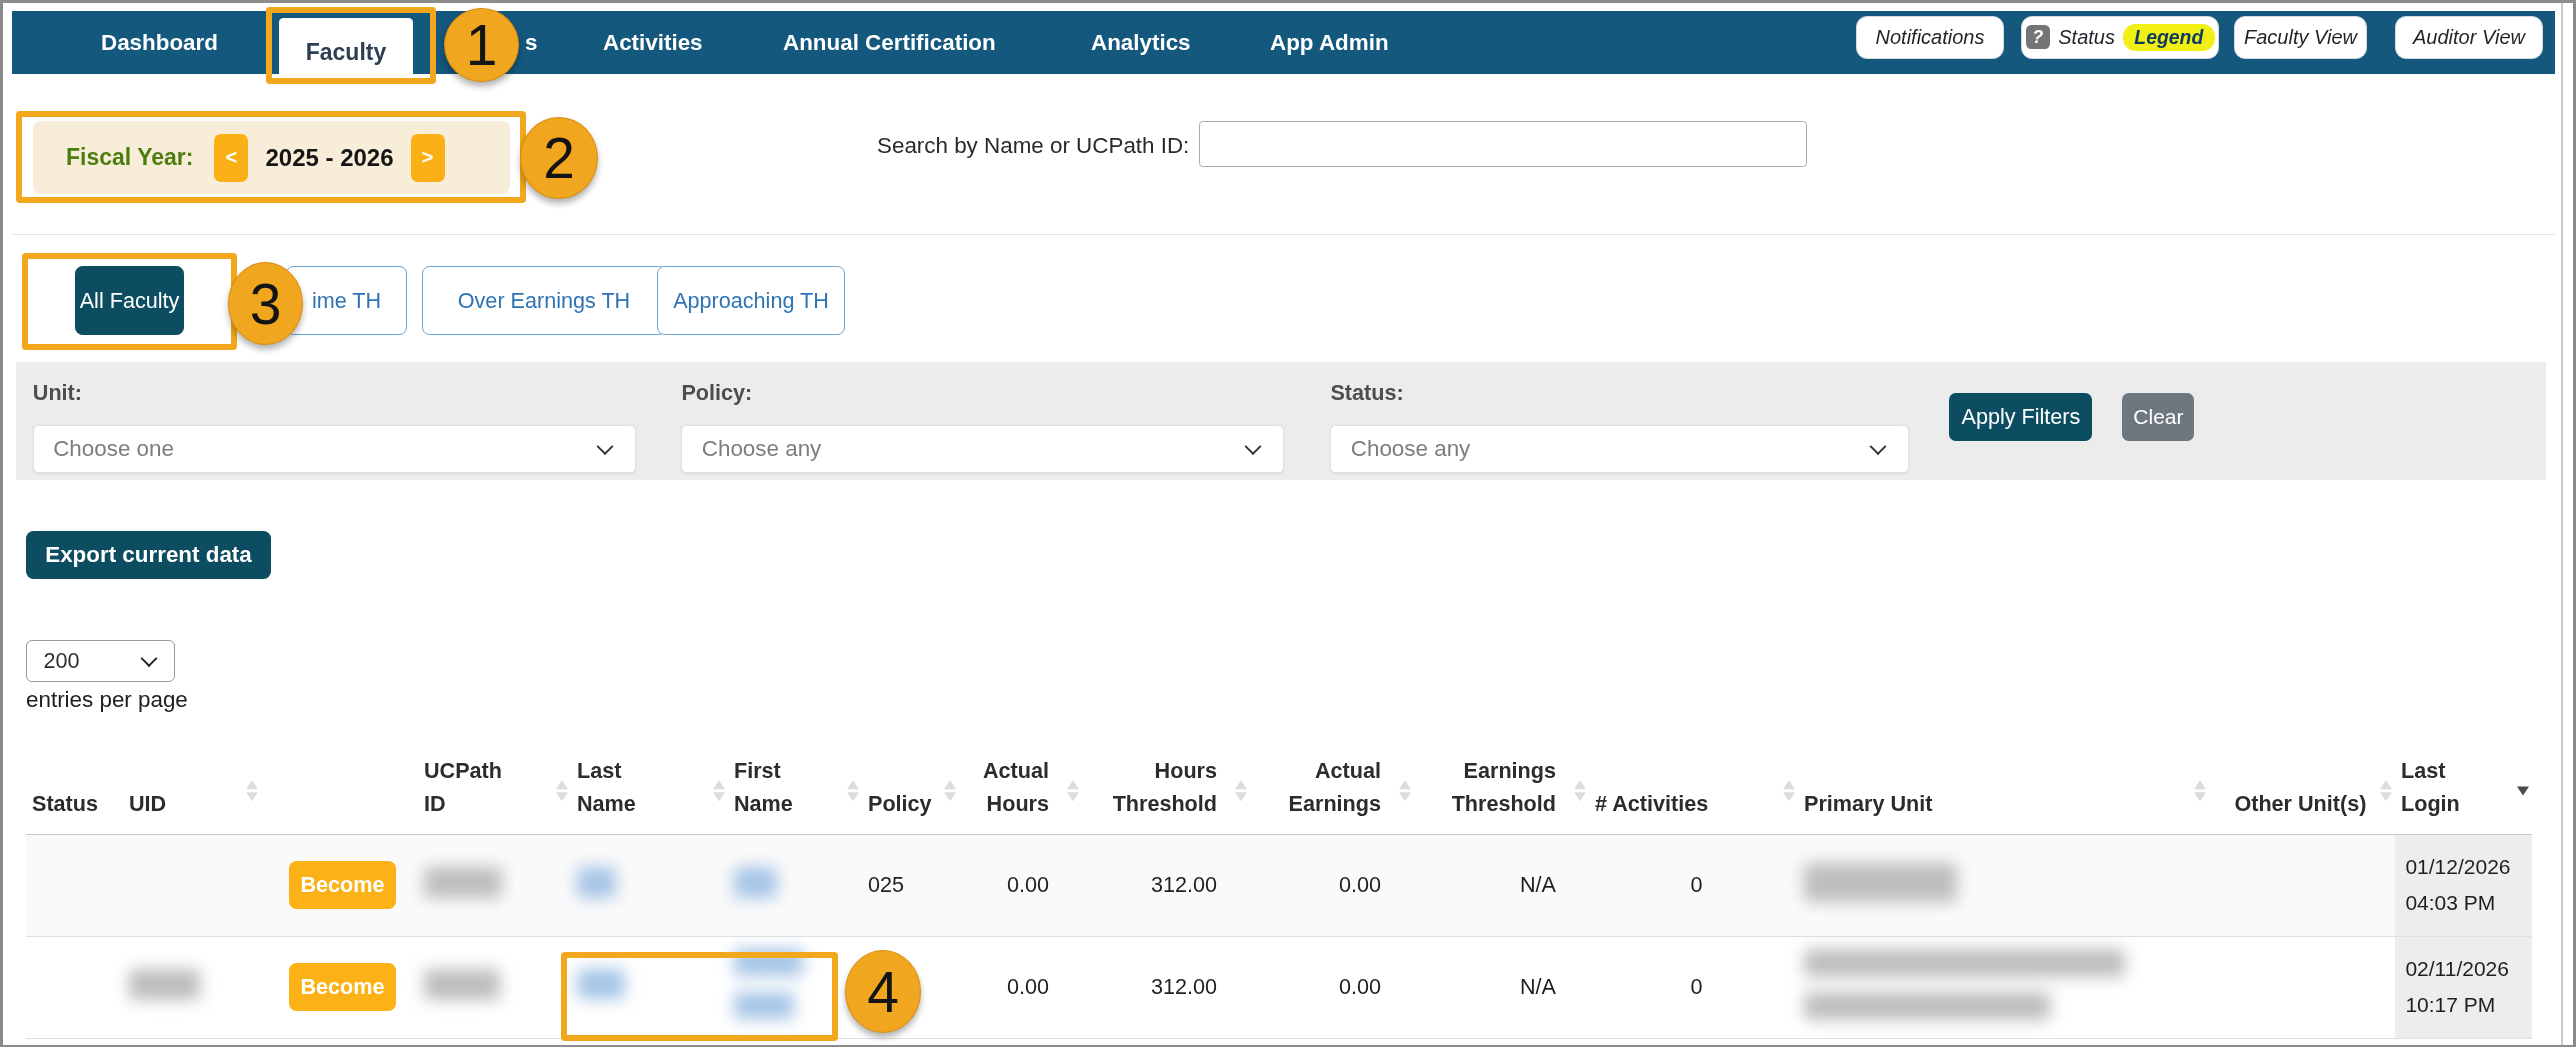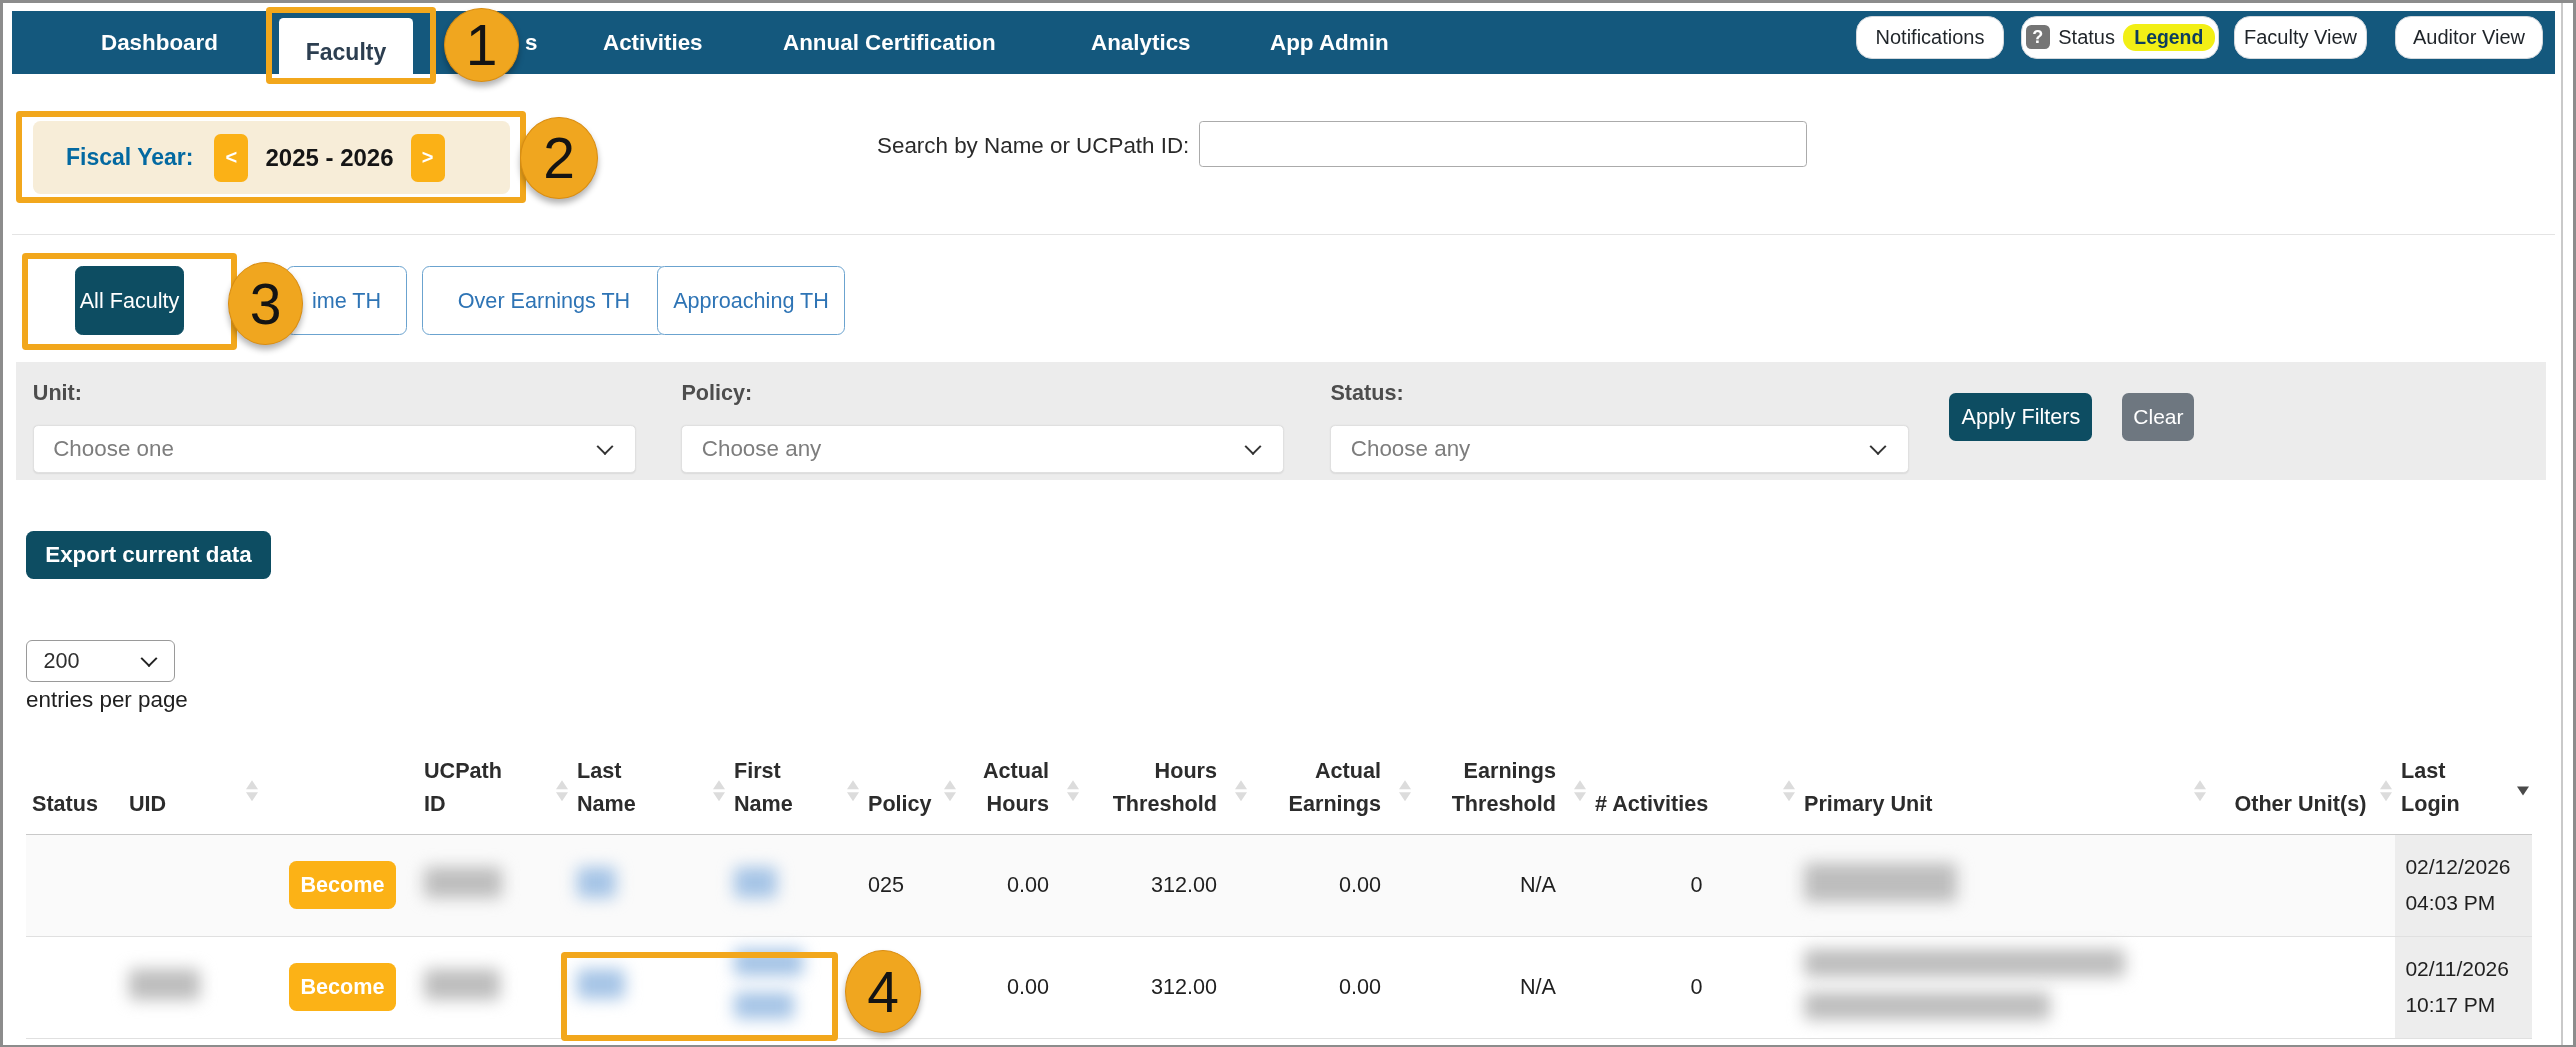--- a/index.html
+++ b/index.html
@@ -6,30 +6,30 @@
   html,body { width:2576px; height:1048px; background:#ffffff; font-family:"Liberation Sans", sans-serif; overflow:hidden; }
   #screen { position:relative; width:2576px; height:1048px; background:#ffffff; border:3px solid #8c8c8c; overflow:hidden; }
   .edge-line { position:absolute; top:0; bottom:0; right:10.4px; width:1.5px; background:#c9c9c9; }
   .section-underline { position:absolute; left:9px; right:18px; top:231px; height:0.7px; background:#e4e4e4; }
 
   
   .navbar { position:absolute; left:9px; right:18px; top:7.5px; height:63px; background:#14587d; }
   .nav-link { position:absolute; top:0; height:63px; line-height:63px; color:#ffffff; font-size:22.4px; font-weight:bold; white-space:nowrap; cursor:pointer; }
   .nav-active-tab { position:absolute; left:267px; top:7.5px; width:134px; height:69px; background:#ffffff; border-radius:4.5px;
     display:flex; align-items:center; justify-content:center; font-size:23px; font-weight:bold; color:#2c3e50; cursor:pointer; }
-  .nav-buttons button { position:absolute; top:5.2px; height:43px; background:#ffffff; border:0.7px solid #d3d8dd; border-radius:16px;
-    font-family:inherit; font-size:20px; color:#1f2429; display:flex; align-items:center; justify-content:center; gap:8.2px; cursor:pointer; }
+  .nav-buttons button { position:absolute; top:5.2px; height:43px; background:#ffffff; border:0.7px solid #d3d8dd; border-radius:11px;
+    font-family:inherit; font-size:20px; color:#1f2429; display:flex; align-items:center; justify-content:center; gap:8.2px; cursor:pointer;font-style:italic; }
   .q-icon { width:24.6px; height:24.6px; background:#757575; border-radius:5.2px; color:#fff; font-weight:bold; font-size:18px;
     display:inline-flex; align-items:center; justify-content:center; }
   .legend-pill { background:#f2ef15; color:#0d3c5e; font-weight:bold; font-size:19.4px; border-radius:12.7px; padding:2.2px 11.2px; }
 
   
   .fy-panel { position:absolute; left:30px; top:118px; width:477px; height:73px; background:#f7edd8; border-radius:7.5px;
     display:flex; align-items:center; }
-  .fy-label { font-size:23px; font-weight:bold; color:#0369a1; margin-left:33px; }
+  .fy-label { font-size:23px; font-weight:bold; color:#4d7c0f; margin-left:33px; }
   .fy-arrow { width:34px; height:48px; background:#fbb116; border:none; border-radius:6.7px; color:#ffffff; font-size:20px; font-weight:bold;
     font-family:inherit; cursor:pointer; margin-left:21px; }
   .fy-value { font-size:24px; font-weight:bold; color:#151515; margin-left:17px; }
   .fy-arrow.next { margin-left:17px; }
   .search-label { position:absolute; left:874px; top:130px; font-size:22.4px; color:#2a2a2a; }
   .search-input { position:absolute; left:1196px; top:118px; width:608px; height:46px; border:0.7px solid #ababab; border-radius:3.7px;
     font-family:inherit; font-size:22.4px; padding:0 13.4px; color:#222; background:#fff; }
 
   
   .view-tab { position:absolute; top:263px; height:69px; background:#ffffff; border:1.5px solid #6ba3cf; border-radius:7.5px;
@@ -275,21 +275,21 @@
         <td><span class="redact blue" style="width:43px;height:31px;"></span></td>
         <td>025</td>
         <td class="num">0.00</td>
         <td class="num">312.00</td>
         <td class="num">0.00</td>
         <td class="num">N/A</td>
         <td class="ctr">0</td>
         <td><span class="redact gray" style="width:153px;height:39px;"></span></td>
         <td></td>
         <td class="login-cell">
-          <div>02/12/2026</div>
+          <div>01/12/2026</div>
           <div>04:03 PM</div>
         </td>
       </tr>
       <tr>
         <td></td>
         <td><span class="redact gray" style="width:71px;height:31px;"></span></td>
         <td>
           <button class="btn-become">Become</button>
         </td>
         <td><span class="redact gray" style="width:76px;height:31px;"></span></td>

